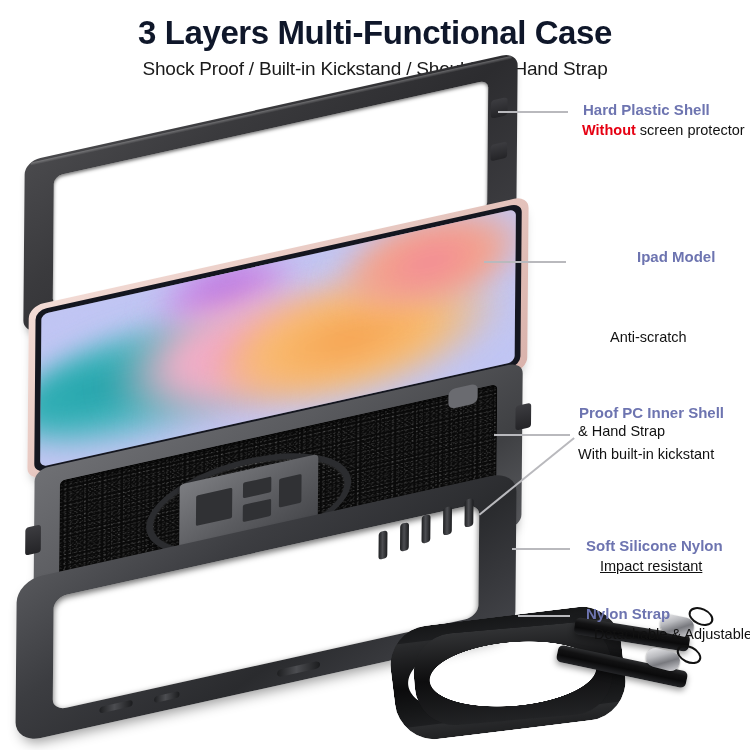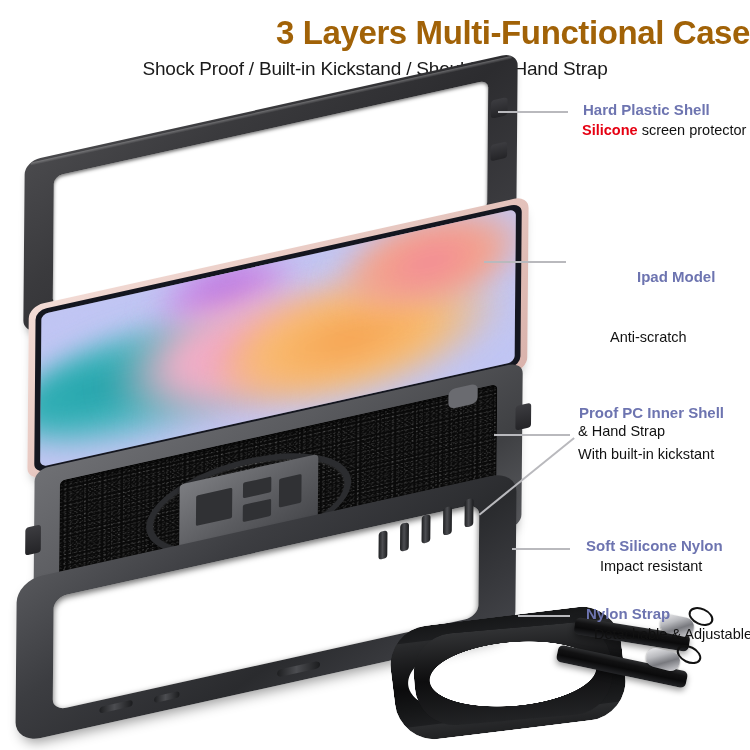--- a/index.html
+++ b/index.html
@@ -7,22 +7,22 @@
   body {
     font-family:"Liberation Sans", sans-serif;
     position:relative;
     overflow:hidden;
     -webkit-font-smoothing:antialiased;
   }
 
   
   #header { position:absolute; top:0; left:0; width:750px; text-align:center; }
   #title {
-    font-size:33px; font-weight:bold; color:#a16207;
-    letter-spacing:-0.4px; line-height:1; padding-top:16px;text-align:right;
+    font-size:33px; font-weight:bold; color:#0f172a;
+    letter-spacing:-0.4px; line-height:1; padding-top:16px;
   }
   #subtitle {
     font-size:19px; color:#1a1a1a; padding-top:9px; letter-spacing:-0.2px;
   }
 
   
   .label-block { position:absolute; }
   .label-head {
     font-size:15px; font-weight:bold; color:#6d74b0;
     line-height:1.15; white-space:nowrap;
@@ -288,39 +288,39 @@
 <div class="leader" style="left:498px; top:111px; width:70px;"></div>
 <div class="leader" style="left:484px; top:261px; width:82px;"></div>
 <div class="leader" style="left:452px; top:437px; width:122px; transform:rotate(-39deg); transform-origin:right center;"></div>
 <div class="leader" style="left:494px; top:434px; width:76px;"></div>
 <div class="leader" style="left:512px; top:548px; width:58px;"></div>
 <div class="leader" style="left:518px; top:615px; width:52px;"></div>
 
 <div class="label-block" style="left:583px; top:101px;">
   <div class="label-head">Hard Plastic Shell</div>
   <div class="label-sub" style="margin-left:-1px;">
-    <span class="warn">Silicone</span><span> screen protector</span>
-  </div>
-</div>
-
-<div class="label-block" style="left:637px; top:268px;">
+    <span class="warn">Without</span><span> screen protector</span>
+  </div>
+</div>
+
+<div class="label-block" style="left:637px; top:248px;">
   <div class="label-head">Ipad Model</div>
 </div>
 
 <div class="label-block" style="left:586px; top:325px;">
   <div class="label-sub" style="margin-left:24px;">Anti-scratch</div>
 </div>
 
 <div class="label-block" style="left:579px; top:404px;">
   <div class="label-head">Proof PC Inner Shell</div>
   <div class="label-sub" style="margin-left:-1px; margin-top:1px;">&amp; Hand Strap</div>
   <div class="label-sub" style="margin-left:-1px;">With built-in kickstant</div>
 </div>
 
 <div class="label-block" style="left:586px; top:537px;">
   <div class="label-head">Soft Silicone Nylon</div>
-  <div class="label-sub" style="margin-left:14px;">Impact resistant</div>
+  <div class="label-sub" style="margin-left:14px;text-decoration:underline;">Impact resistant</div>
 </div>
 
 <div class="label-block" style="left:586px; top:605px;">
   <div class="label-head">Nylon Strap</div>
   <div class="label-sub" style="margin-left:8px;">Detachable &amp; Adjustable</div>
 </div>
 
 </body></html>

